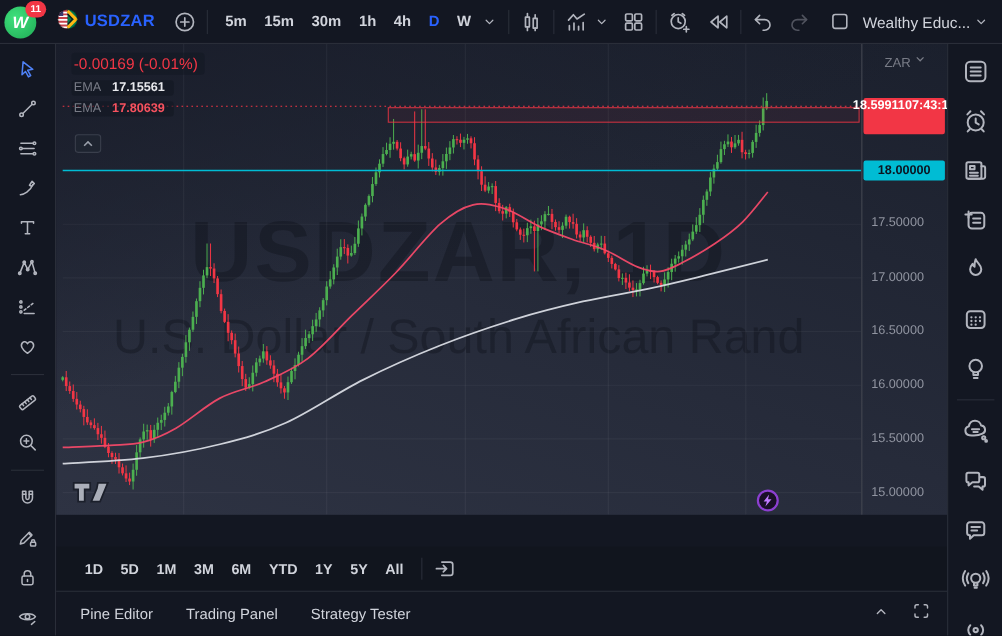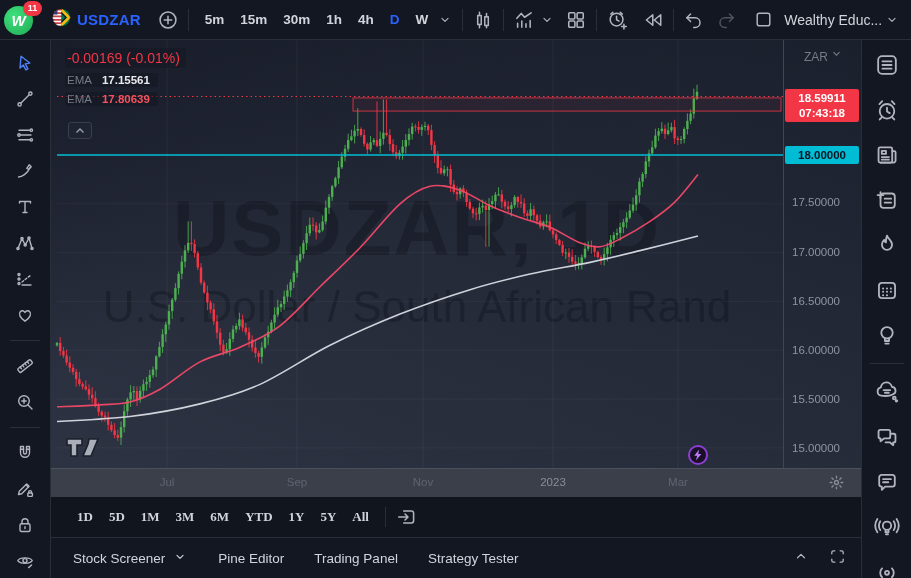--- a/index.html
+++ b/index.html
@@ -66,21 +66,21 @@
   #event-marker{position:absolute;left:637px;top:405px;width:20px;height:20px;border-radius:50%;
                 background:#190f26;border:2px solid #8c3fd0;box-sizing:border-box;display:flex;
                 align-items:center;justify-content:center;z-index:4;}
   
   #price-axis{position:absolute;left:732px;top:0;width:78px;height:428px;border-left:1px solid #434651;
               box-sizing:border-box;cursor:ns-resize;z-index:6;}
   #currency-label{position:absolute;left:0;top:10px;width:100%;display:flex;
                   justify-content:center;gap:4px;color:#787b86;font-size:12px;}
   .tick-label{position:absolute;left:8px;font-size:11.5px;color:#9094a0;}
   #last-price-label{position:absolute;left:1px;top:49px;width:74px;height:33px;background:#f23645;
-                    border-radius:2px;color:#fff;display:flex;flex-direction:column;align-items:center;
+                    border-radius:2px;color:#fff;display:flex;flex-direction:row;align-items:flex-start;
                     justify-content:center;font-size:11.5px;font-weight:bold;line-height:1.3;}
   #level-label{position:absolute;left:1px;top:106px;width:74px;height:18px;background:#00bcd4;border-radius:2px;
                color:#0b1320;display:flex;align-items:center;justify-content:center;font-size:11.5px;font-weight:bold;}
   
   #time-axis{position:absolute;left:51px;top:468px;width:810px;height:29px;background:#3a3f4a;
              border-top:1px solid rgba(255,255,255,.09);box-sizing:border-box;cursor:ew-resize;z-index:10;}
   .time-label{position:absolute;top:7px;transform:translateX(-50%);font-size:11.5px;color:#5f6470;}
   .time-label.year{color:#8a8e9a;}
   #axis-gear{position:absolute;left:776px;top:4px;color:#8b8e99;}
   
@@ -981,38 +981,23 @@
       <div class="side-icon">
         <svg width="26" height="26" viewBox="0 0 20 20">
           <g fill="none" stroke="currentColor" stroke-width="1.4" stroke-linecap="round" stroke-linejoin="round">
             <path d="M6.2 7.2a4.8 4.8 0 0 0 0 6.8M13.8 7.2a4.8 4.8 0 0 1 0 6.8"></path>
             <circle cx="10" cy="10.6" r="1.5"></circle>
           </g>
         </svg>
       </div>
     </aside>
 
-  <div id="time-axis">
-    <div id="time-labels-slot">
-        <div class="time-label" style="left: 116px;">Jul</div>
-        <div class="time-label" style="left: 246px;">Sep</div>
-        <div class="time-label" style="left: 372px;">Nov</div>
-        <div class="time-label year" style="left: 502px;">2023</div>
-        <div class="time-label" style="left: 627px;">Mar</div>
-      </div>
-    <span id="axis-gear"><span><svg width="19" height="19" viewBox="0 0 20 20">
-            <g fill="none" stroke="currentColor" stroke-width="1.4" stroke-linecap="round" stroke-linejoin="round">
-              <circle cx="10" cy="10" r="2.1"></circle>
-              <path d="M10 5.2V3.4M10 16.6v-1.8M14.8 10h1.8M3.4 10h1.8M13.5 6.5l1.3-1.3M5.2 14.8l1.3-1.3M13.5 13.5l1.3 1.3M5.2 5.2l1.3 1.3"></path>
-            </g>
-          </svg></span></span>
-  </div>
 
   <div id="bottom-toolbar">
-    <div id="ranges-slot" style="display:flex;align-items:center;margin-left:18px;font-family:Liberation Serif, serif;">
+    <div id="ranges-slot" style="display:flex;align-items:center;margin-left:18px;">
         <button class="range-btn">1D</button>
         <button class="range-btn">5D</button>
         <button class="range-btn">1M</button>
         <button class="range-btn">3M</button>
         <button class="range-btn">6M</button>
         <button class="range-btn">YTD</button>
         <button class="range-btn">1Y</button>
         <button class="range-btn">5Y</button>
         <button class="range-btn">All</button>
       </div>
@@ -1024,25 +1009,20 @@
               <path d="M7 4.5h7a2 2 0 0 1 2 2v7a2 2 0 0 1-2 2H7"></path>
               <path d="M2.5 10h8M8.2 7.3L10.9 10l-2.7 2.7"></path>
             </g>
           </svg>
         </span>
       </button>
   </div>
 
   <div id="screener-bar">
     <div id="panel-items-slot" style="display:flex;align-items:center;">
-        <button class="panel-item">Stock Screener<span><svg width="16" height="16" viewBox="0 0 20 20">
-              <g fill="none" stroke="currentColor" stroke-width="1.4" stroke-linecap="round" stroke-linejoin="round">
-                <path d="M6.2 8l3.8 3.8L13.8 8"></path>
-              </g>
-            </svg></span></button>
         <button class="panel-item">Pine Editor</button>
         <button class="panel-item">Trading Panel</button>
         <button class="panel-item">Strategy Tester</button>
       </div>
     <div id="sb-right">
       <span><span><svg width="18" height="18" viewBox="0 0 20 20">
               <g fill="none" stroke="currentColor" stroke-width="1.4" stroke-linecap="round" stroke-linejoin="round">
                 <path d="M6.2 12l3.8-3.8L13.8 12"></path>
               </g>
             </svg></span></span>

